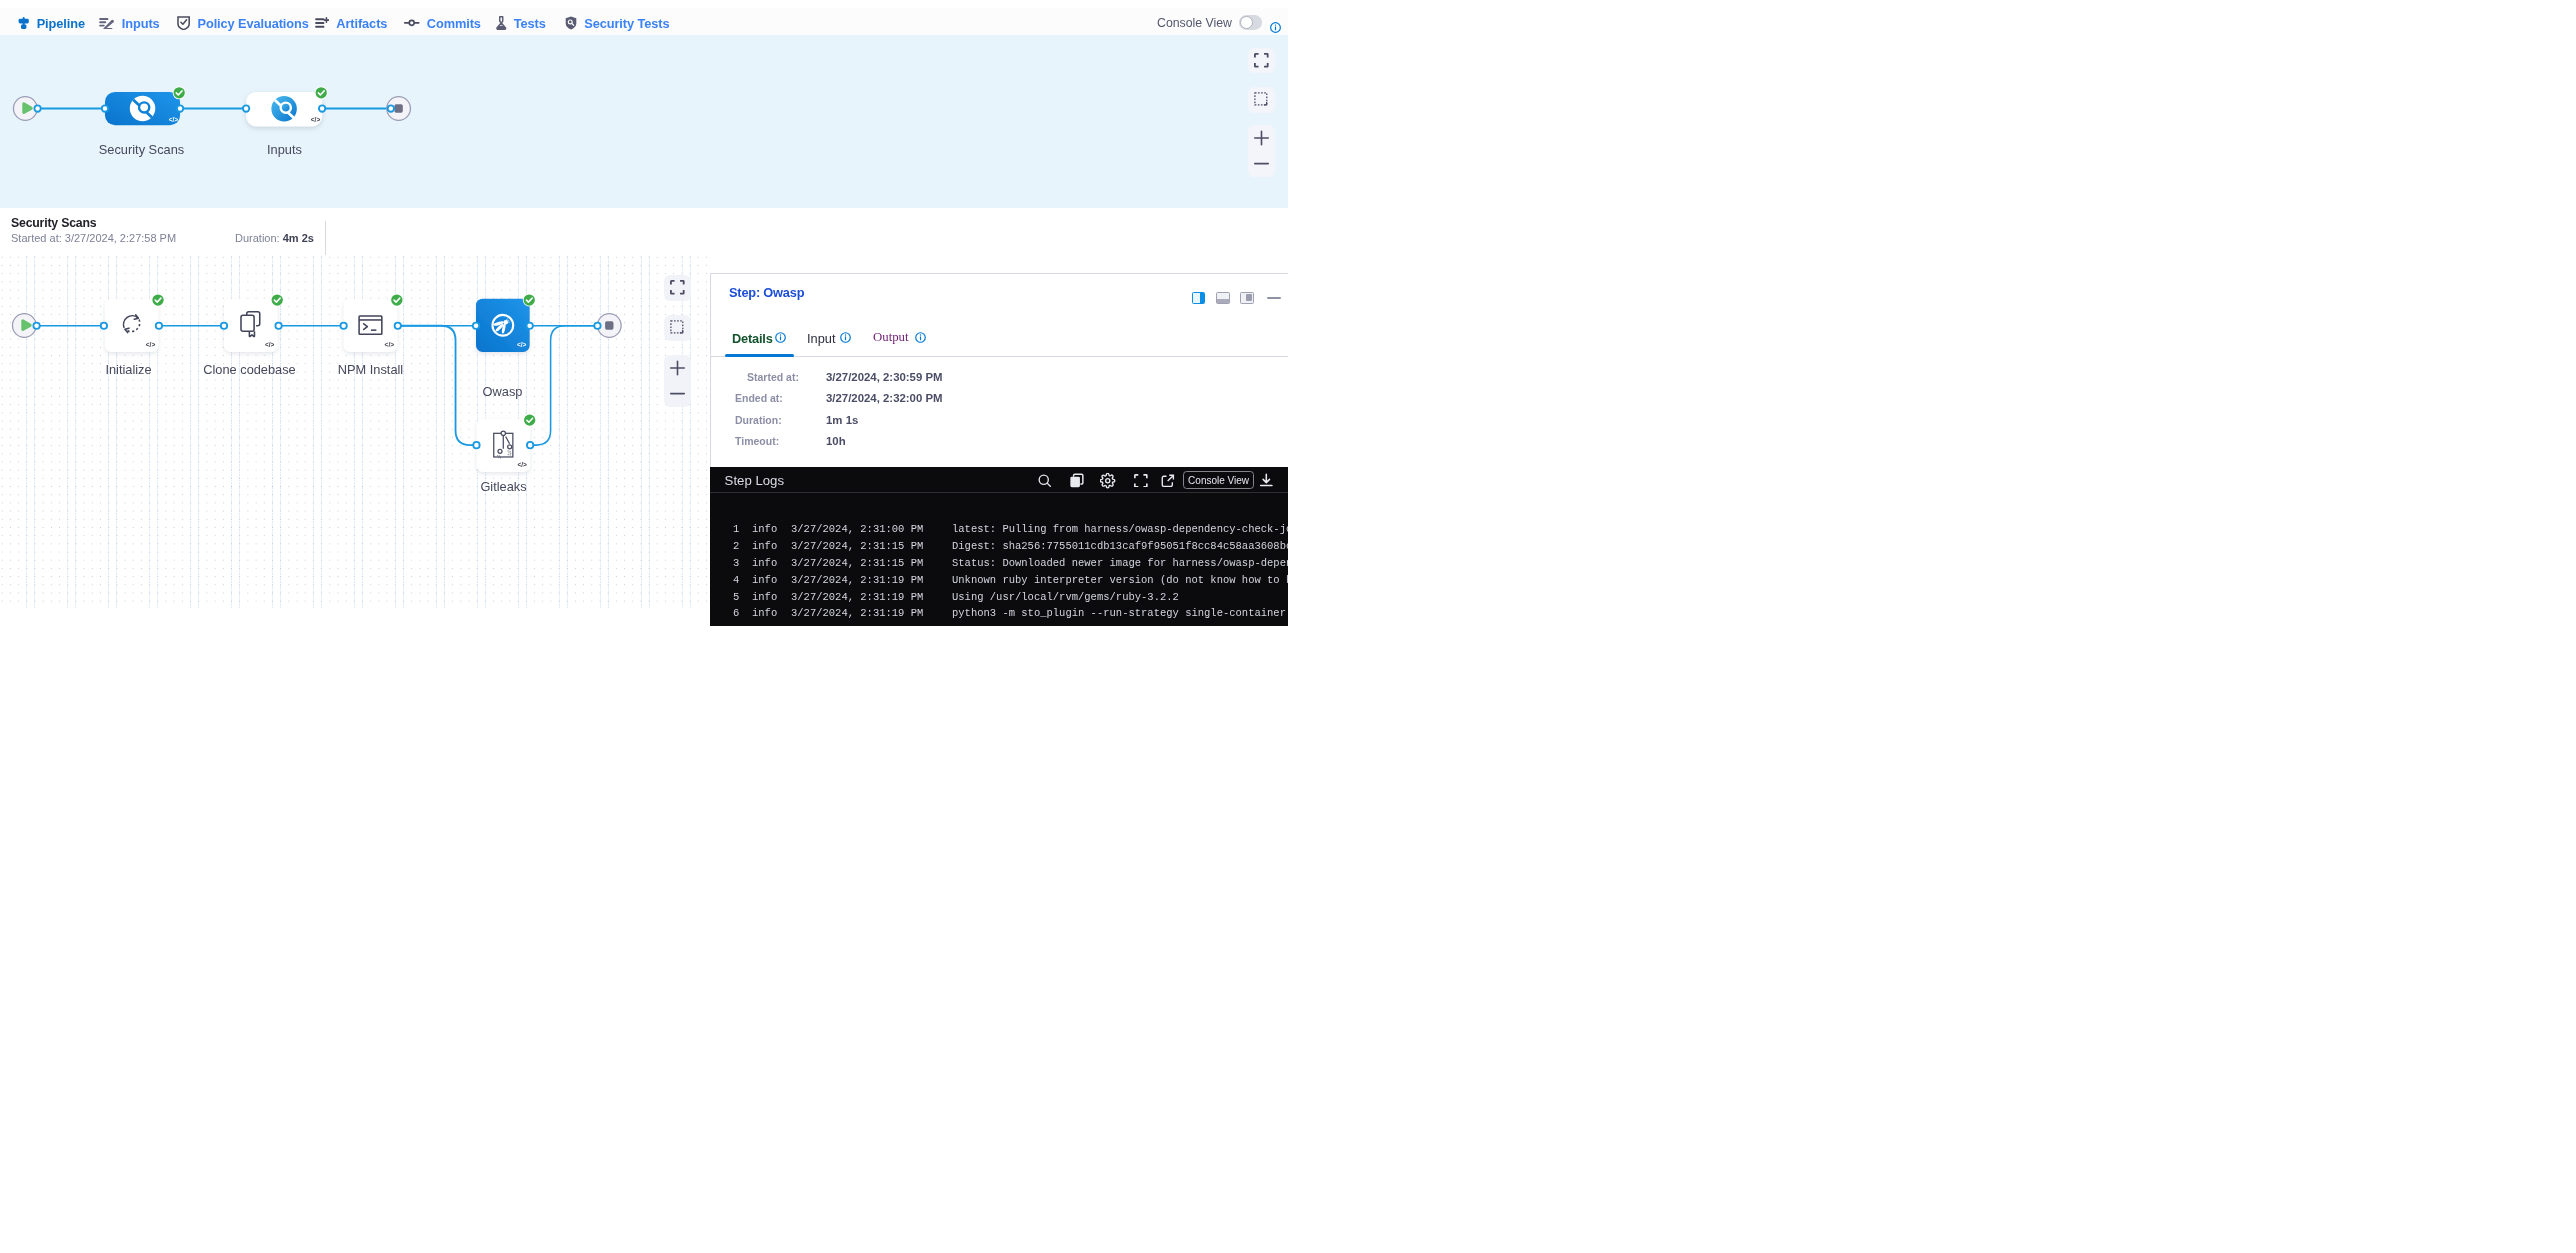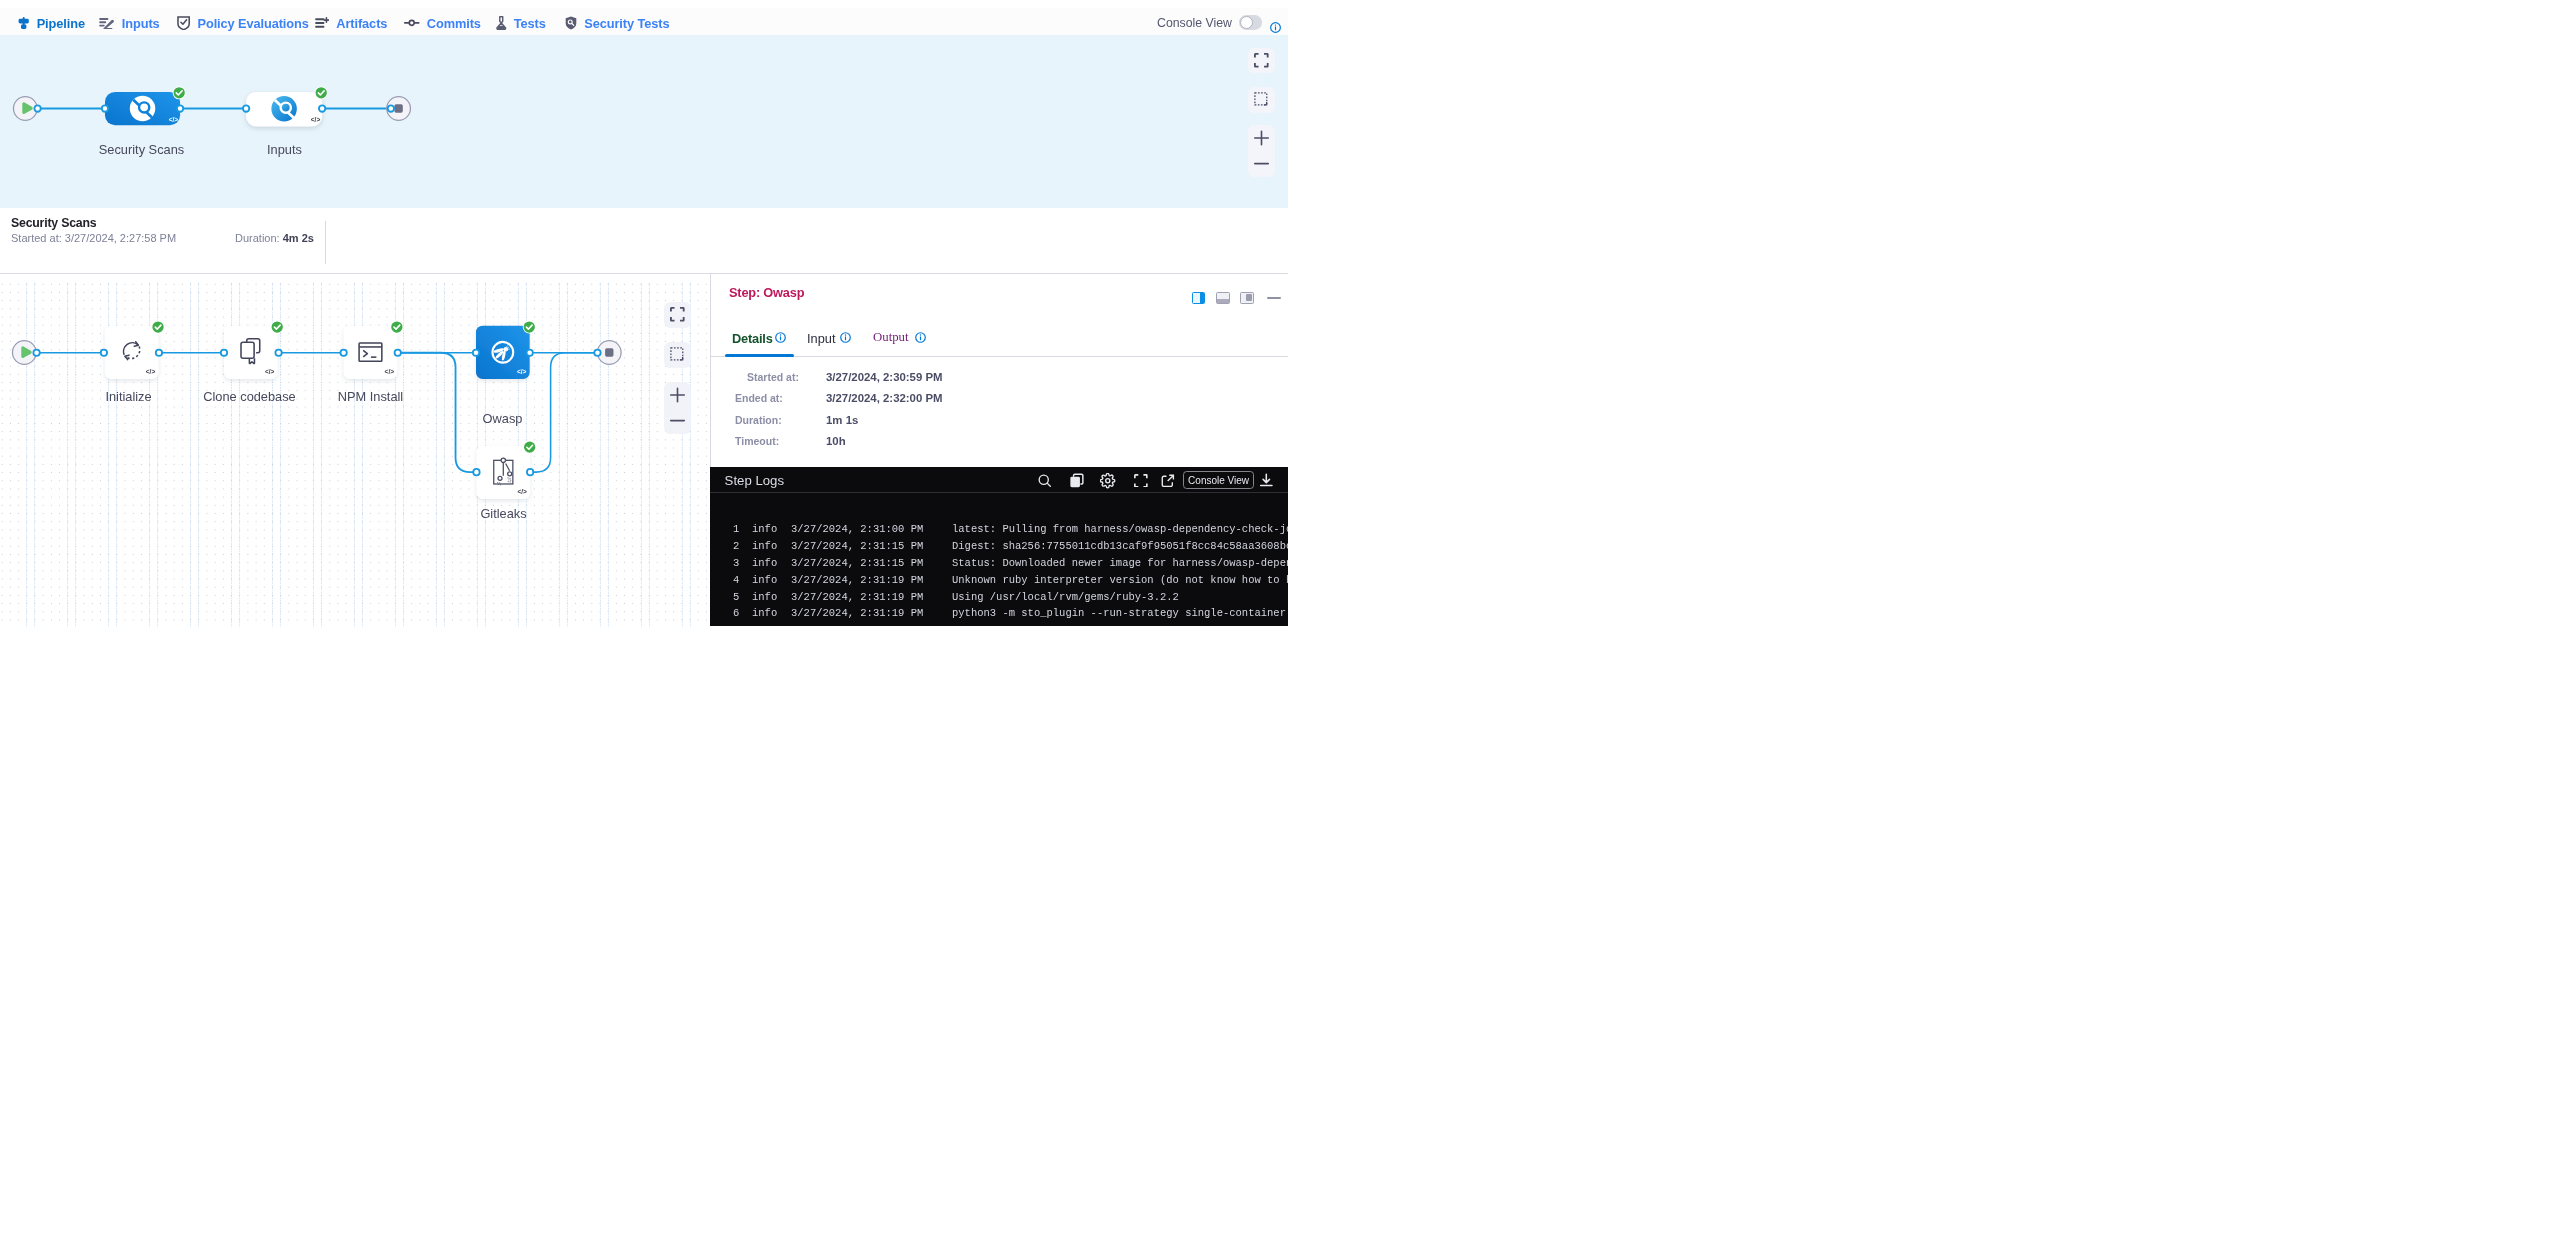--- a/index.html
+++ b/index.html
@@ -24,33 +24,33 @@
 .ctrl-btn { position:absolute; width:27px; height:25.5px; border-radius:6.4px; background:rgba(244,245,250,0.85); display:flex; align-items:center; justify-content:center; }
 .ctrl-pill { position:absolute; width:27px; height:52px; border-radius:6.4px; background:rgba(244,245,250,0.85); }
 
 
 #band { position:absolute; left:0; top:208px; width:1288px; height:66px; background:#fff; border-bottom:0.9px solid #dcdde3; }
 #band h2 { position:absolute; left:11px; top:8.2px; font-size:12.3px; color:#22222a; letter-spacing:-0.2px;}
 #band .meta { position:absolute; top:24px; font-size:11px; color:#7e8197; }
 #band .vsep { position:absolute; left:325px; top:12.8px; height:43px; width:0.9px; background:#d9dae1; }
 
 
-#steparea { position:absolute; left:0; top:282px; width:710px; height:353px; overflow:hidden;
+#steparea { position:absolute; left:0; top:255px; width:710px; height:353px; overflow:hidden;
   background-color:#fff;
   background-image:
     radial-gradient(circle at 2px 2px, #c6cad6 0.5px, rgba(0,0,0,0) 0.7px),
     repeating-linear-gradient(to bottom, rgba(255,255,255,0.75) 0 1px, rgba(255,255,255,0) 1px 2.6px),
     repeating-linear-gradient(to right, rgba(0,0,0,0) 0px, rgba(0,0,0,0) 1.6px, rgba(178,211,241,0.45) 1.6px, rgba(178,211,241,0.45) 2px, rgba(0,0,0,0) 2px, rgba(0,0,0,0) 8.2px);
   background-size:8.2px 8.2px, 100% 100%, 100% 100%;
 }
 .step-label { position:absolute; font-size:12.8px; color:#46485c; text-align:center; }
 
 
 #panel { position:absolute; left:710px; top:273px; width:578px; height:353px; background:#fff; border-left:0.9px solid #d9dae1; border-top:0.9px solid #d9dae1; }
-#panel h3 { position:absolute; left:18px; top:11px; font-size:12.8px; color:#be185d; font-weight:700; letter-spacing:-0.2px; }
+#panel h3 { position:absolute; left:18px; top:11px; font-size:12.8px; color:#1d4ed8; font-weight:700; letter-spacing:-0.2px; }
 .ptabs { position:absolute; left:0; top:55px; width:100%; height:28px; border-bottom:0.9px solid #d9dae1; }
 .ptab { position:absolute; top:0; font-size:12.8px; color:#22222a; }
 .ptab b { letter-spacing:-0.2px; }
 #ptab-underline { position:absolute; left:13.7px; top:25px; width:69px; height:3.2px; border-radius:1.8px; background:#0278d5; }
 .drow { position:absolute; font-size:12px; }
 .dlabel { color:#8c8ea6; font-weight:700; font-size:10.5px; }
 .dvalue { color:#4b4d66; font-weight:700; font-size:11.4px; }
 
 
 #logs { position:absolute; left:710px; top:467px; width:578px; height:159px; background:#0b0b0e; }

